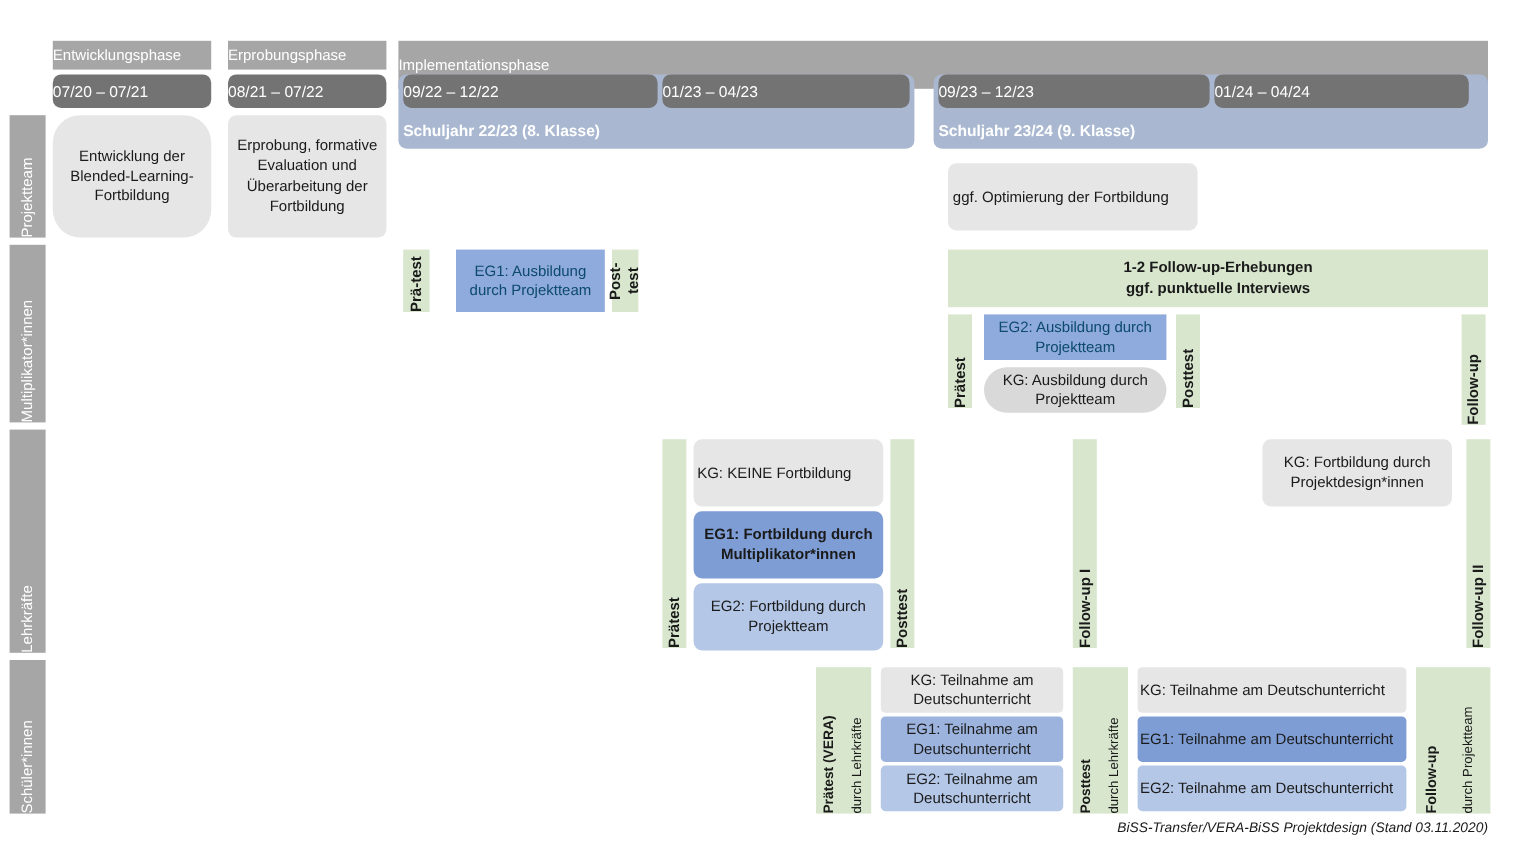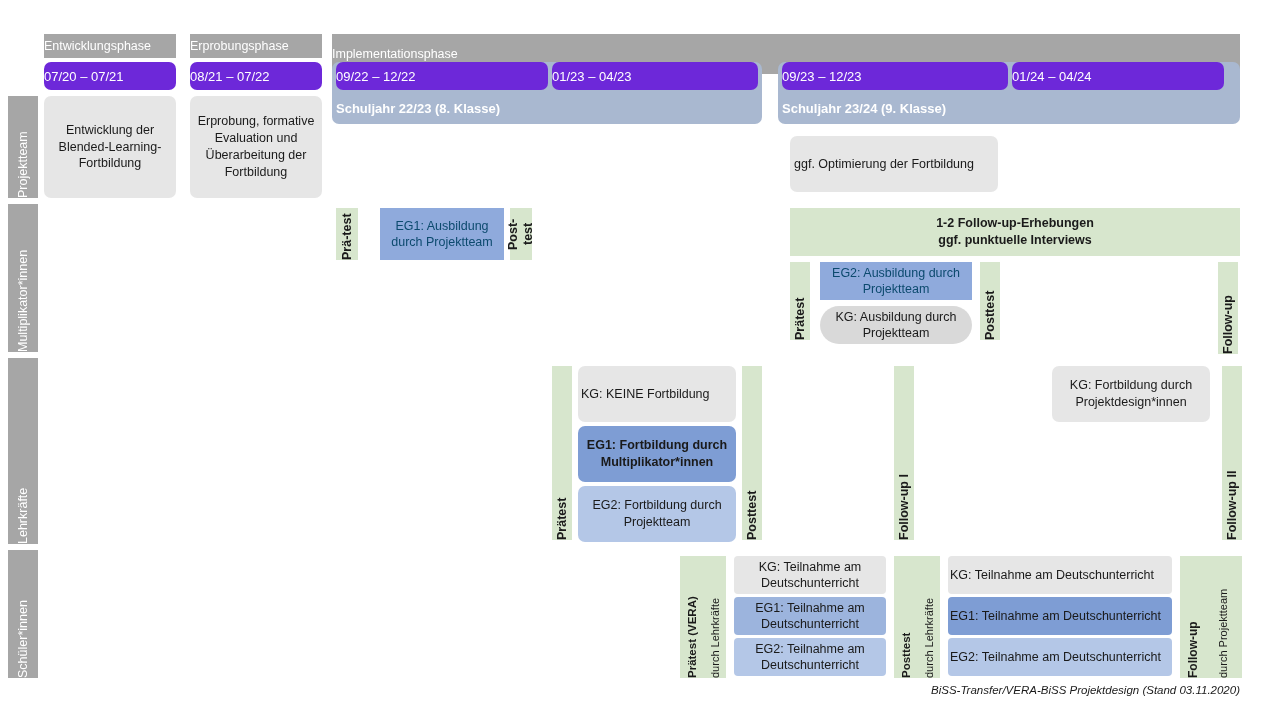--- a/index.html
+++ b/index.html
@@ -11,21 +11,21 @@
     color:#1a1a1a;
     position:relative;
     overflow:hidden;
   }
   .abs{position:absolute;box-sizing:border-box;}
   .center{display:flex;align-items:center;justify-content:flex-start;text-align:center;}
   .phase-head{
     background:#a6a6a6;color:#ffffff;font-size:12.5px;
   }
   .period{
-    background:#6d28d9;color:#ffffff;font-size:13px;
+    background:#737373;color:#ffffff;font-size:13px;
   }
   .schoolyear{
     background:#a9b8d0;color:#ffffff;font-weight:bold;font-size:13px;
   }
   .syblock{
     background:#a9b8d0;border-radius:7px;
   }
   .rowlabel{
     background:#a6a6a6;color:#ffffff;font-size:12.5px;
     writing-mode:vertical-rl;transform:rotate(180deg);
@@ -97,21 +97,21 @@
 <div class="abs rowlabel center" style="left:8px;top:204px;width:30px;height:148px;">
   <span>Multiplikator*innen</span>
 </div>
 <div class="abs rowlabel center" style="left:8px;top:358px;width:30px;height:186px;">
   <span>Lehrkräfte</span>
 </div>
 <div class="abs rowlabel center" style="left:8px;top:550px;width:30px;height:128px;">
   <span>Schüler*innen</span>
 </div>
 
-<div class="abs box-grey center rounded" style="left:44px;top:96px;width:132px;height:102px;padding:4px;line-height:1.35;">
+<div class="abs box-grey center rounded" style="left:44px;top:96px;width:132px;height:102px;padding:4px;line-height:1.35;border-radius:23px;">
   <span>Entwicklung der Blended-Learning-Fortbildung</span>
 </div>
 <div class="abs box-grey center rounded" style="left:190px;top:96px;width:132px;height:102px;padding:4px;line-height:1.35;">
   <span>Erprobung, formative Evaluation und Überarbeitung der Fortbildung</span>
 </div>
 <div class="abs box-grey center rounded" style="left:790px;top:136px;width:208px;height:56px;padding:4px;line-height:1.35;">
   <span>ggf. Optimierung der Fortbildung</span>
 </div>
 
 <div class="abs green-v center" style="left:336px;top:208px;width:22px;height:52px;line-height:1.2;">

